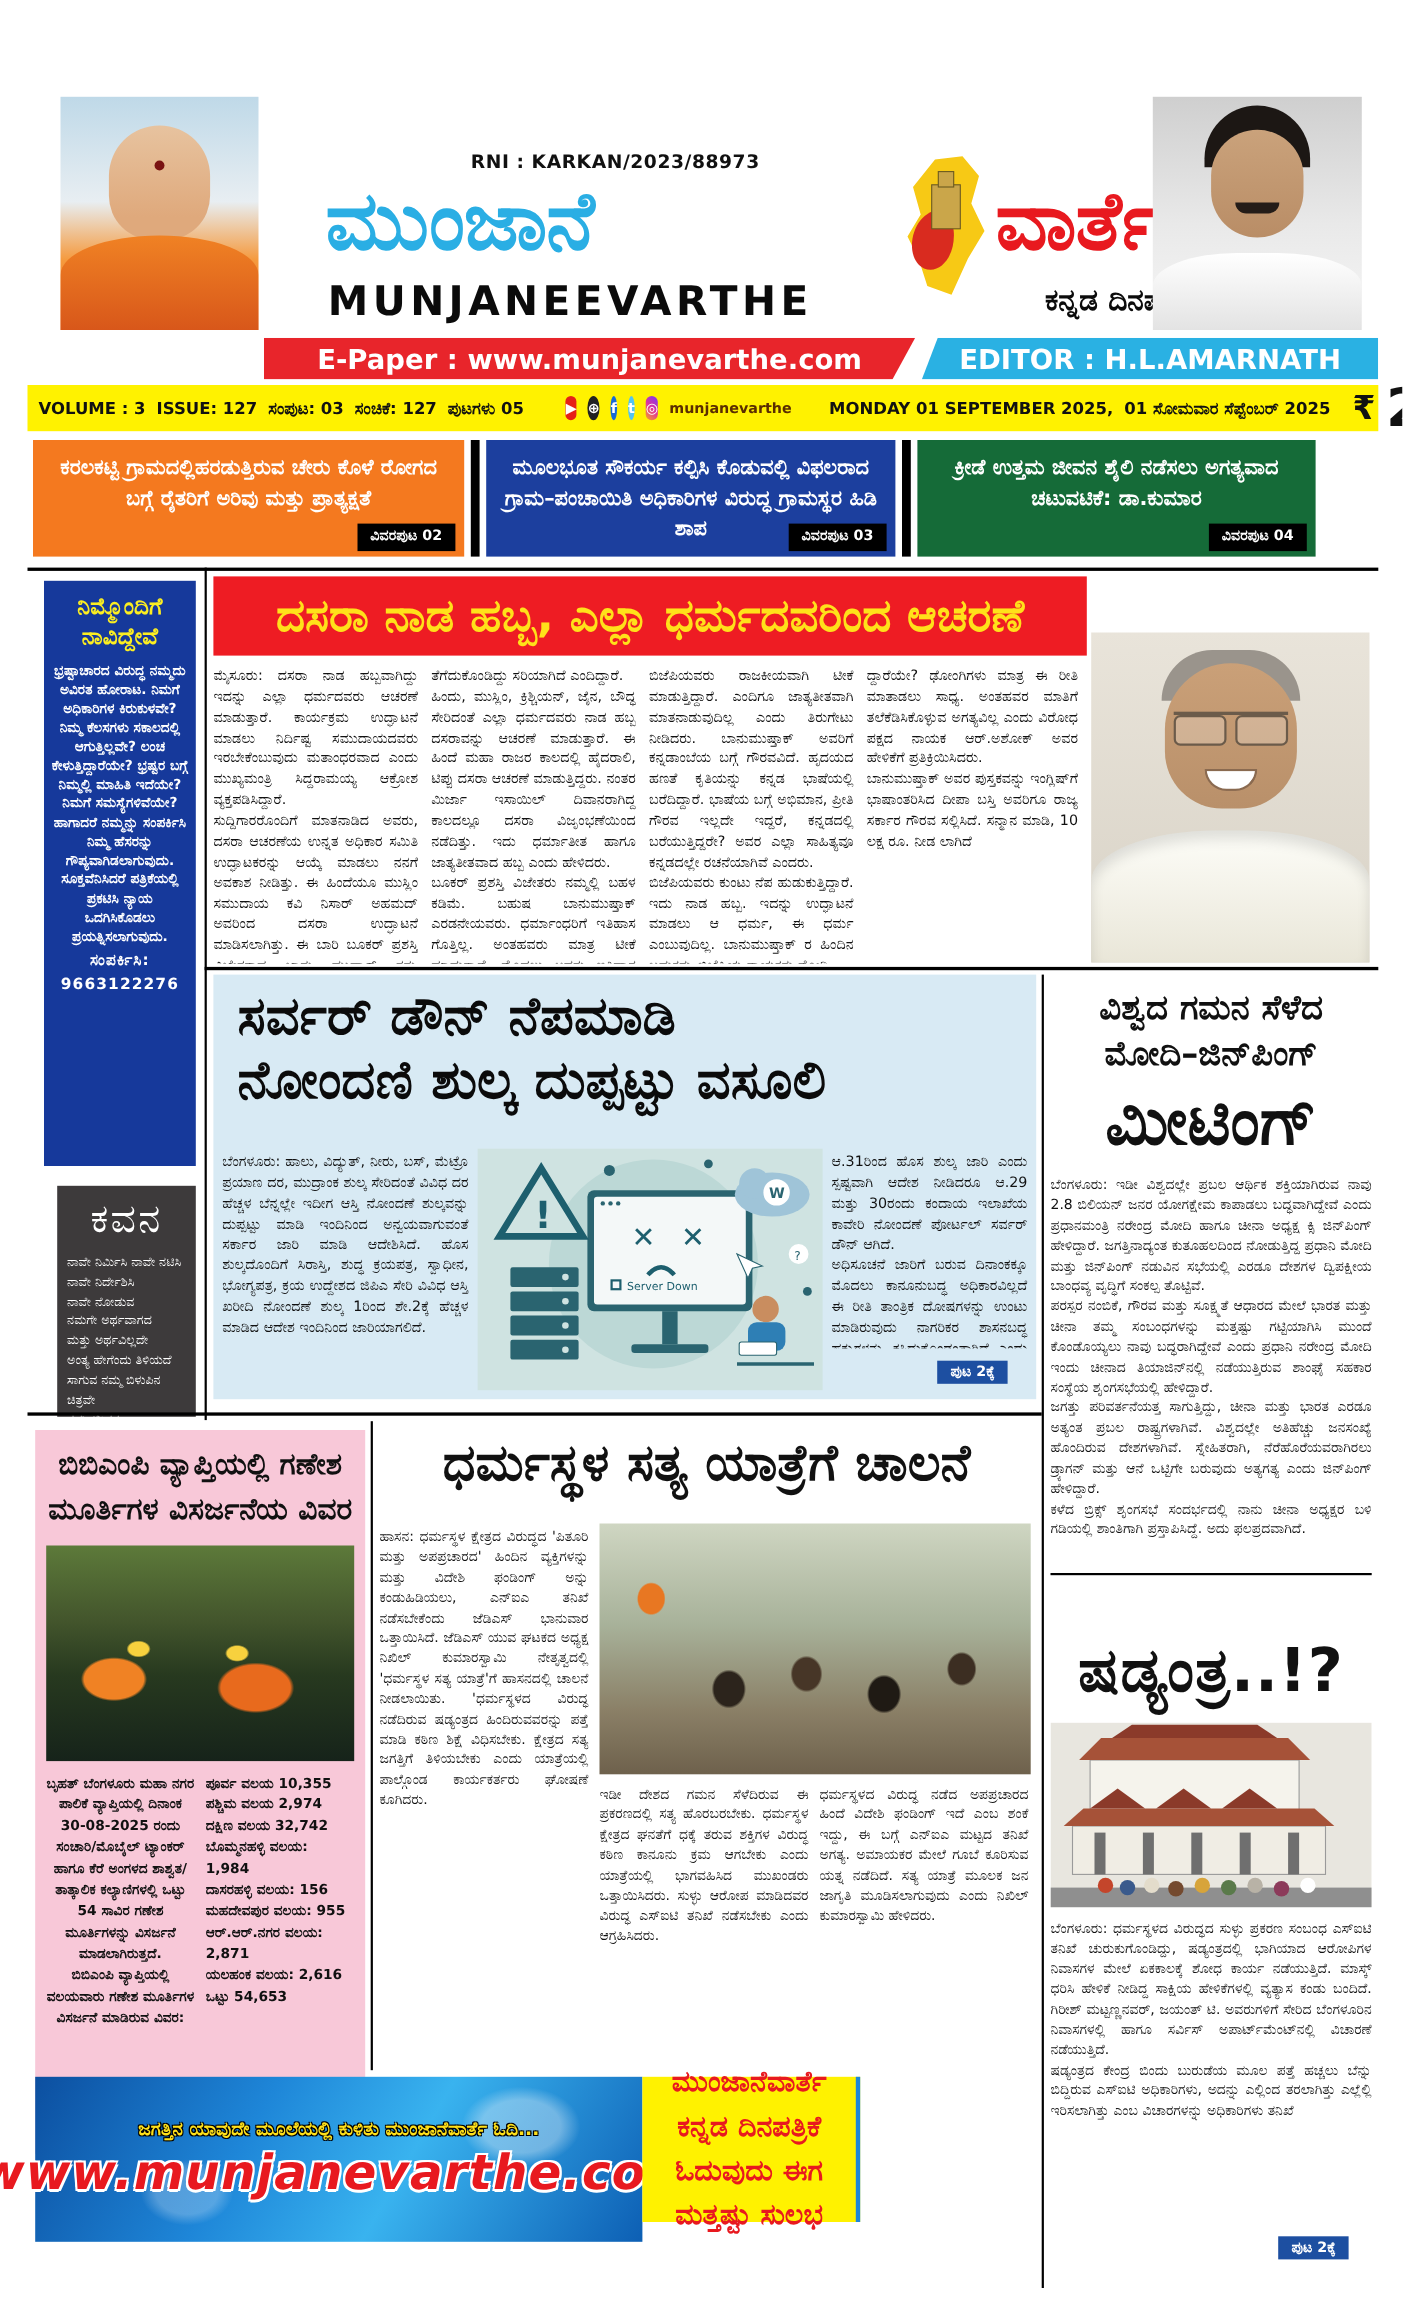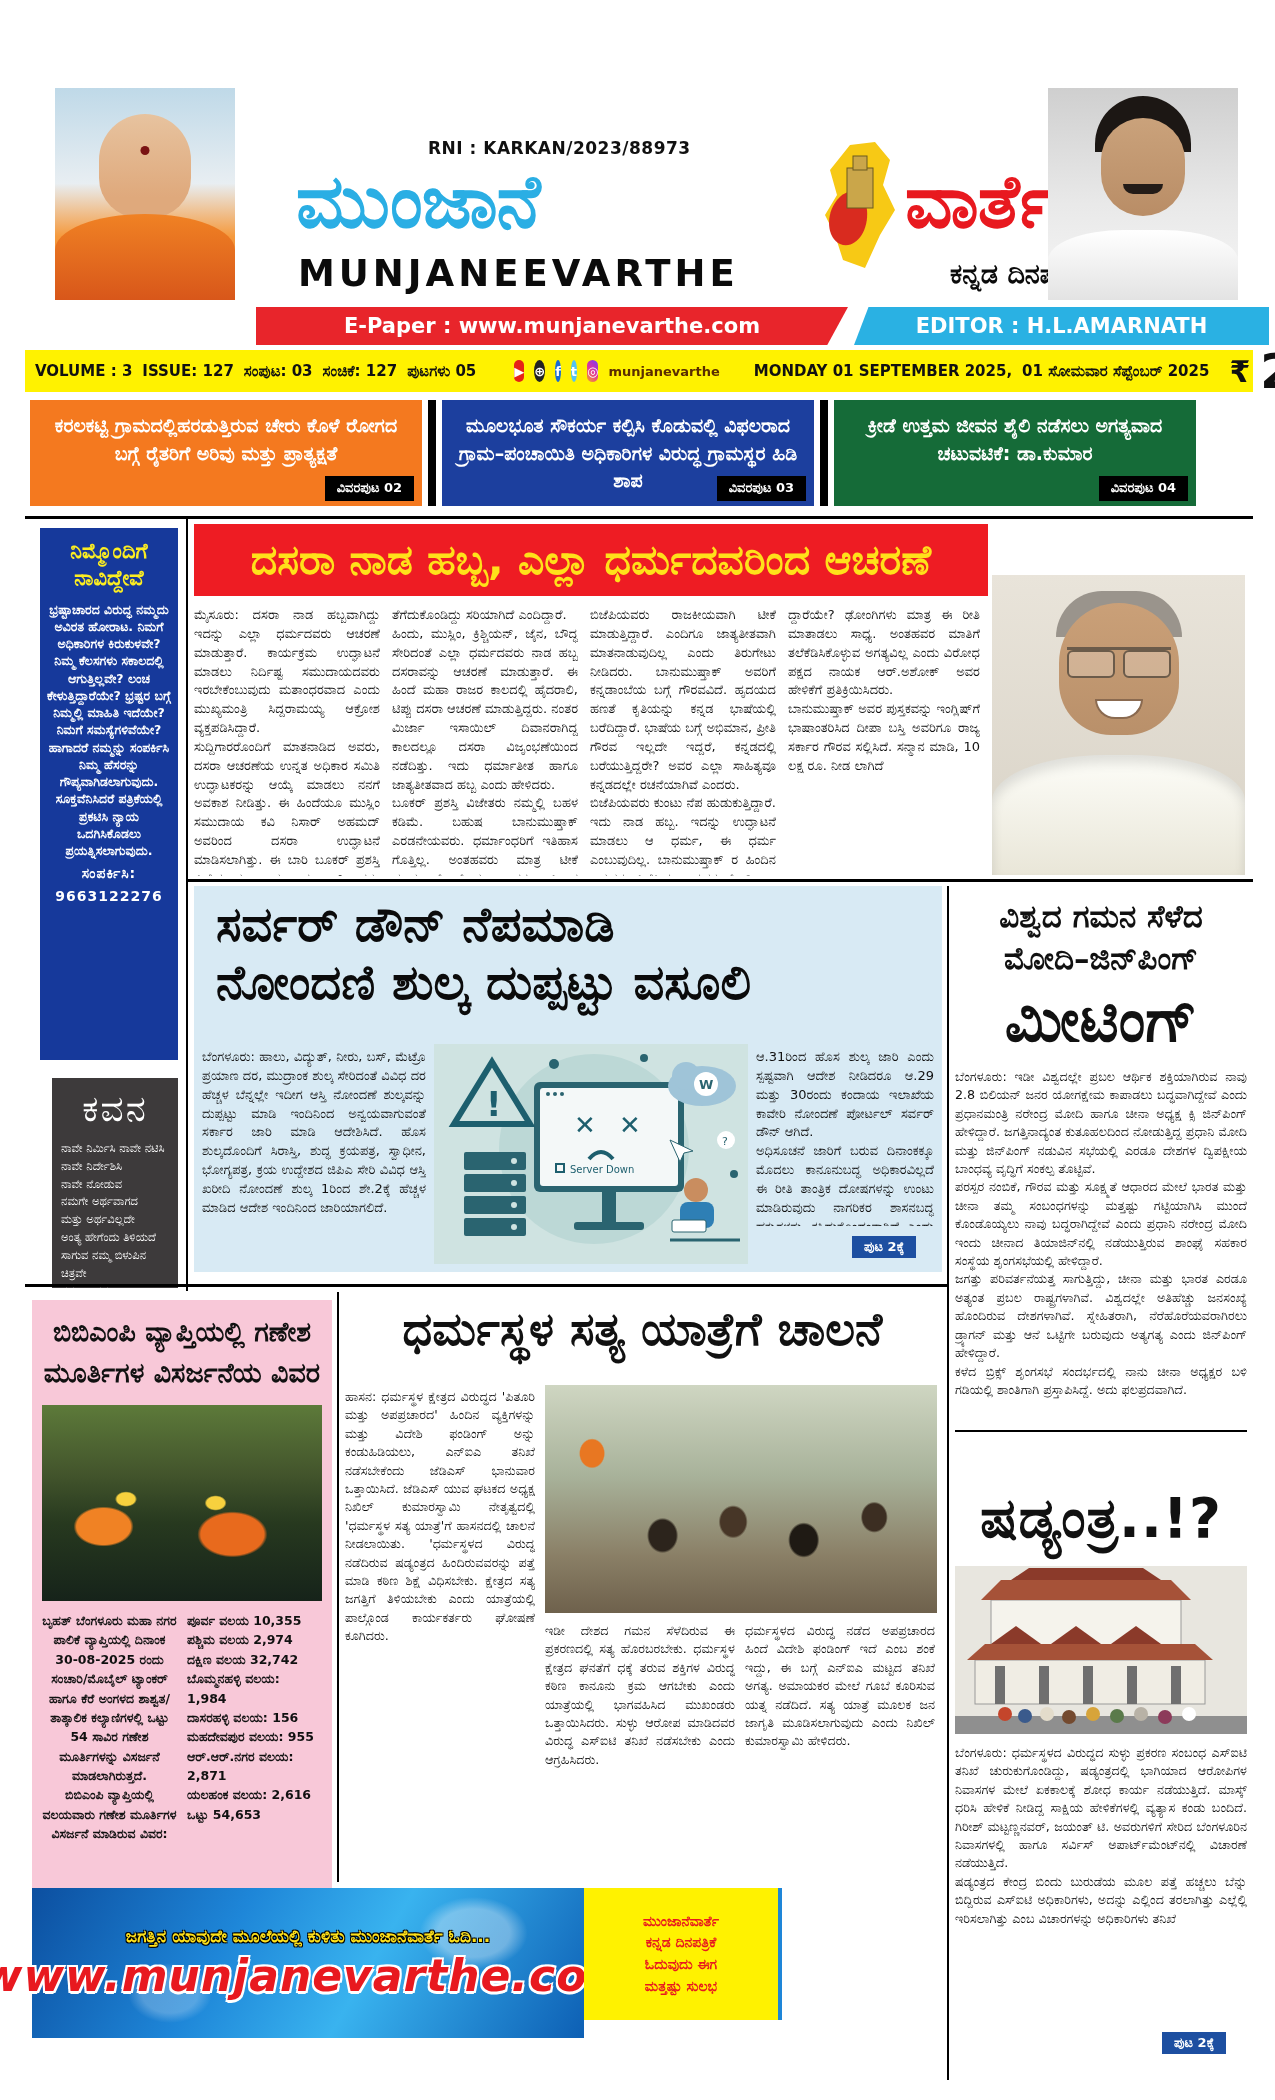--- a/index.html
+++ b/index.html
@@ -18,21 +18,21 @@
   .editorph{background:linear-gradient(180deg,#cfcfcf 0%,#e9e9e9 55%,#f6f6f6 100%);}
   .editorph .hair{position:absolute;left:50%;top:8px;transform:translateX(-50%);width:96px;height:56px;border-radius:48px 48px 0 0;background:#1c1714;}
   .editorph .face{position:absolute;left:50%;top:30px;transform:translateX(-50%);width:84px;height:98px;border-radius:42px;background:linear-gradient(180deg,#caa27b,#b98d66);}
   .editorph .mous{position:absolute;left:50%;top:96px;transform:translateX(-50%);width:40px;height:10px;border-radius:0 0 20px 20px;background:#241c18;}
   .editorph .shirt{position:absolute;left:0;bottom:0;width:100%;height:70px;background:linear-gradient(180deg,#ffffff,#e3e3e3);border-radius:40% 40% 0 0/30px 30px 0 0;}
   .rni{font-weight:bold;font-size:17px;letter-spacing:.5px;}
   .logo-kn-blue{font-size:74px;font-weight:bold;color:#2aaee4;letter-spacing:-1px;}
   .logo-kn-red{font-size:74px;font-weight:bold;color:#e8191f;letter-spacing:-1px;}
   .logo-en{font-size:37px;font-weight:bold;letter-spacing:4px;color:#0b0b0b;}
   .tagline{font-size:27px;font-weight:bold;color:#0b0b0b;}
-  .bar{display:flex;align-items:center;justify-content:center;color:#fff;font-weight:bold;font-size:21px;margin-left:16px;}
+  .bar{display:flex;align-items:center;justify-content:center;color:#fff;font-weight:bold;font-size:25px;}
   .epaper{background:#e8252b;clip-path:polygon(0 0,100% 0,96.5% 100%,0 100%);}
   .editorbar{background:#2ab1e3;clip-path:polygon(3.5% 0,100% 0,100% 100%,0 100%);}
   .infobar{background:#fff200;display:flex;align-items:center;gap:10px;padding:0 10px;font-weight:bold;font-size:15px;}
   .infobar .seg{white-space:nowrap;}
   .ic{display:inline-flex;align-items:center;justify-content:center;width:22px;height:22px;border-radius:50%;
       color:#fff;font-size:13px;font-weight:bold;vertical-align:middle;}
   .yt{width:26px;border-radius:5px;background:#e62117;}
   .globe{background:#222;}
   .fb{background:#1769d6;}
   .tw{background:#53c3f1;}
@@ -98,21 +98,21 @@
   .webbanner{background:
      radial-gradient(90px 60px at 80% 30%,rgba(255,255,255,.35) 0 40%,transparent 60%),
      radial-gradient(70px 50px at 25% 70%,rgba(255,255,255,.25) 0 40%,transparent 60%),
      linear-gradient(120deg,#0c4fa0 0%,#1e86d8 35%,#39b3ef 60%,#0d5fb4 100%);
      display:flex;flex-direction:column;align-items:center;justify-content:center;gap:4px;}
   .wb-line{color:#ffe11a;font-weight:bold;font-size:17px;
      text-shadow:-1px -1px 0 #000,1px -1px 0 #000,-1px 1px 0 #000,1px 1px 0 #000;}
   .wb-url{color:#e8191f;font-weight:bold;font-style:italic;font-size:44px;letter-spacing:1px;
      text-shadow:-2px -2px 0 #fff,2px -2px 0 #fff,-2px 2px 0 #fff,2px 2px 0 #fff,0 3px 0 #fff;}
   .promo{background:#fff200;border-right:4px solid #1e86d8;display:flex;align-items:center;justify-content:center;
-     color:#e8191f;font-weight:bold;font-size:14px;text-align:center;line-height:1.55;box-sizing:border-box;}
+     color:#e8191f;font-weight:bold;font-size:26px;text-align:center;line-height:1.55;box-sizing:border-box;}
 </style>
 </head>
 <body>
 
 <div class="page">
 
   <div class="abs photo-frame swami" style="left:55px;top:88px;width:180px;height:212px;">
     <div class="head"></div>
     <div class="bindi"></div>
     <div class="robe"></div>

